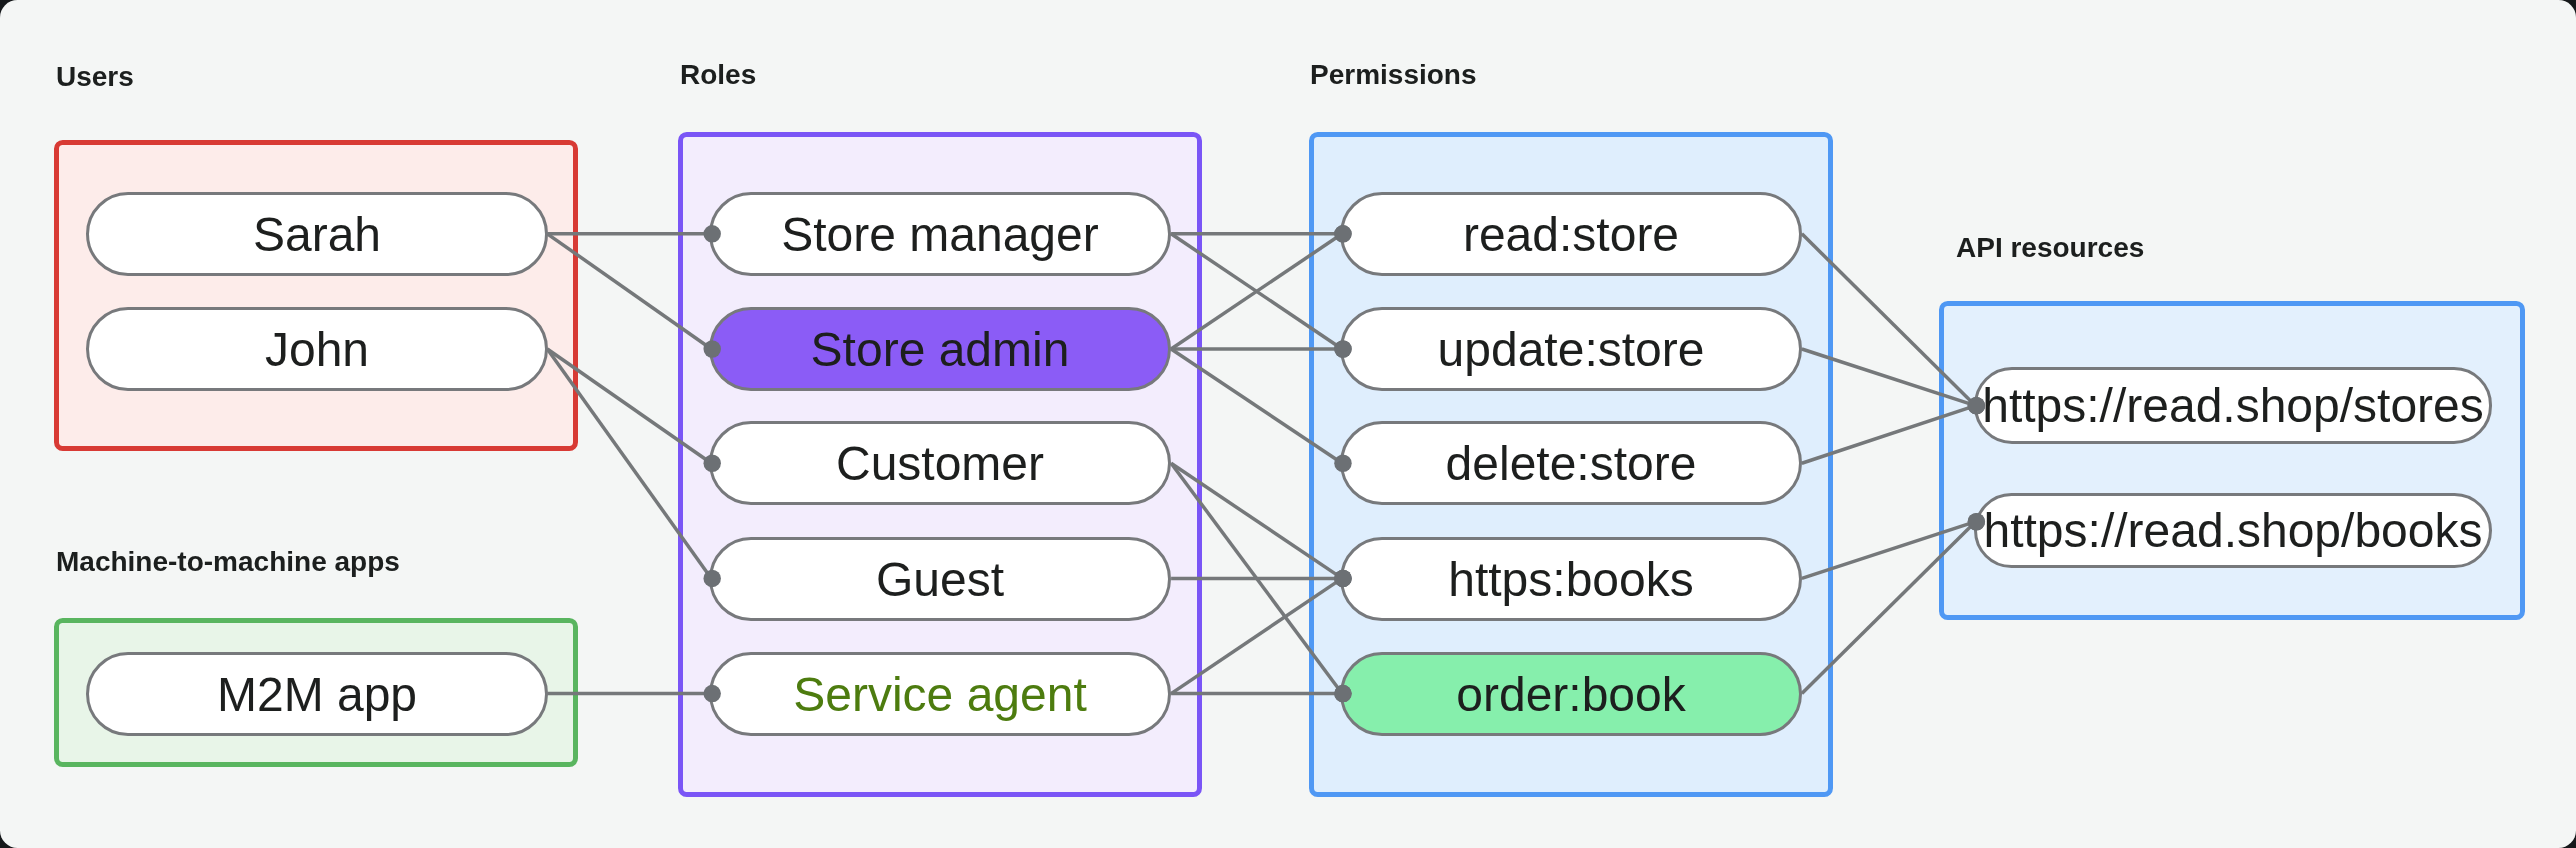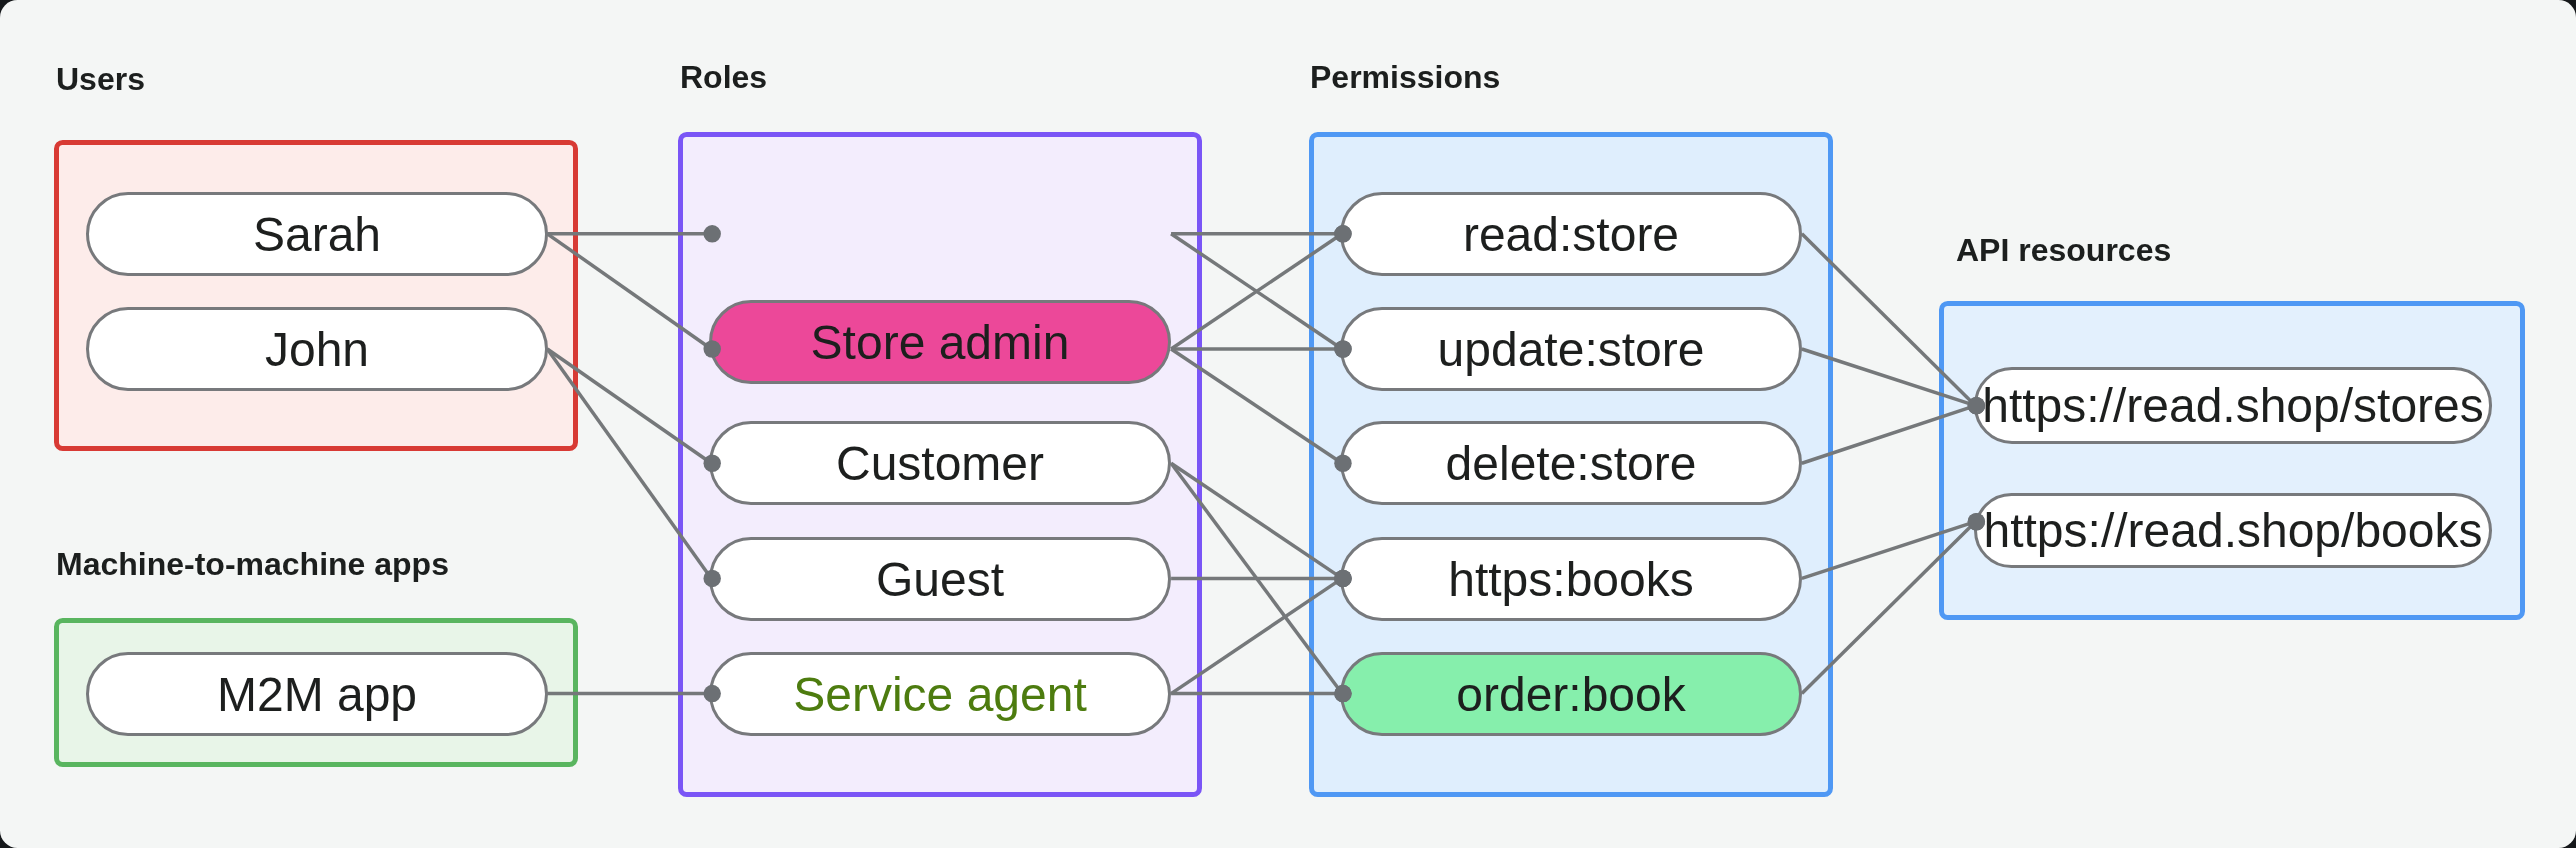--- a/index.html
+++ b/index.html
@@ -5,21 +5,21 @@
   html,body{margin:0;padding:0;background:#15181a;}
   body{font-family:"Liberation Sans",sans-serif;-webkit-font-smoothing:antialiased;}
   .stage{
     position:relative;width:2576px;height:848px;border-radius:17.5px;
     overflow:hidden;margin:0 auto;
   }
   .layer{position:absolute;left:0;top:0;width:2576px;height:848px;pointer-events:none;}
   #wires-layer{z-index:5;}
   #dots-layer{z-index:15;}
   .box{position:absolute;border-radius:8.7px;border:5.2px solid transparent;box-sizing:border-box;z-index:1;}
-  .group-title{position:absolute;z-index:3;font-size:32px;font-weight:700;line-height:1.15;white-space:nowrap;}
+  .group-title{position:absolute;z-index:3;font-size:28px;font-weight:700;line-height:1.15;white-space:nowrap;}
   #pills{position:absolute;left:0;top:0;width:2576px;height:848px;z-index:10;}
   .pill{
     position:absolute;box-sizing:border-box;background:#ffffff;
     border:3.1px solid #77797c;display:flex;align-items:center;justify-content:center;
     font-size:48px;white-space:nowrap;z-index:10;
   }
 </style>
 </head>
 <body style="background: rgb(21, 24, 26);">
 
@@ -56,21 +56,22 @@
   <div class="group-title" id="title-users" style="left: 56px; top: 61px; color: rgb(28, 31, 30);">Users</div>
   <div class="group-title" id="title-m2m" style="left: 56px; top: 546px; color: rgb(28, 31, 30);">Machine-to-machine apps</div>
   <div class="group-title" id="title-roles" style="left: 680px; top: 59px; color: rgb(28, 31, 30);">Roles</div>
   <div class="group-title" id="title-permissions" style="left: 1310px; top: 59px; color: rgb(28, 31, 30);">Permissions</div>
   <div class="group-title" id="title-api" style="left: 1956px; top: 232px; color: rgb(28, 31, 30);">API resources</div>
 
   <div id="pills">
       <div class="pill" style="left: 86px; top: 192px; width: 462px; height: 84px; border-radius: 42px; color: rgb(29, 31, 30); border-color: rgb(119, 121, 124); background: rgb(255, 255, 255);">Sarah</div>
       <div class="pill" style="left: 86px; top: 307px; width: 462px; height: 84px; border-radius: 42px; color: rgb(29, 31, 30); border-color: rgb(119, 121, 124); background: rgb(255, 255, 255);">John</div>
       <div class="pill" style="left: 86px; top: 652px; width: 462px; height: 84px; border-radius: 42px; color: rgb(29, 31, 30); border-color: rgb(119, 121, 124); background: rgb(255, 255, 255);">M2M app</div>
-      <div class="pill" style="left: 709px; top: 300px; width: 462px; height: 84px; border-radius: 42px; color: rgb(29, 31, 30); border-color: rgb(119, 121, 124); background: #ec4899;">Store admin</div>
+      <div class="pill" style="left: 709px; top: 192px; width: 462px; height: 84px; border-radius: 42px; color: rgb(29, 31, 30); border-color: rgb(119, 121, 124); background: rgb(255, 255, 255);">Store manager</div>
+      <div class="pill" style="left: 709px; top: 307px; width: 462px; height: 84px; border-radius: 42px; color: rgb(29, 31, 30); border-color: rgb(119, 121, 124); background: #8b5cf6;">Store admin</div>
       <div class="pill" style="left: 709px; top: 421px; width: 462px; height: 84px; border-radius: 42px; color: rgb(29, 31, 30); border-color: rgb(119, 121, 124); background: rgb(255, 255, 255);">Customer</div>
       <div class="pill" style="left: 709px; top: 537px; width: 462px; height: 84px; border-radius: 42px; color: rgb(29, 31, 30); border-color: rgb(119, 121, 124); background: rgb(255, 255, 255);">Guest</div>
       <div class="pill" style="left: 709px; top: 652px; width: 462px; height: 84px; border-radius: 42px; color: #4d7c0f; border-color: rgb(119, 121, 124); background: rgb(255, 255, 255);">Service agent</div>
       <div class="pill" style="left: 1340px; top: 192px; width: 462px; height: 84px; border-radius: 42px; color: rgb(29, 31, 30); border-color: rgb(119, 121, 124); background: rgb(255, 255, 255);">read:store</div>
       <div class="pill" style="left: 1340px; top: 307px; width: 462px; height: 84px; border-radius: 42px; color: rgb(29, 31, 30); border-color: rgb(119, 121, 124); background: rgb(255, 255, 255);">update:store</div>
       <div class="pill" style="left: 1340px; top: 421px; width: 462px; height: 84px; border-radius: 42px; color: rgb(29, 31, 30); border-color: rgb(119, 121, 124); background: rgb(255, 255, 255);">delete:store</div>
       <div class="pill" style="left: 1340px; top: 537px; width: 462px; height: 84px; border-radius: 42px; color: rgb(29, 31, 30); border-color: rgb(119, 121, 124); background: rgb(255, 255, 255);">https:books</div>
       <div class="pill" style="left: 1340px; top: 652px; width: 462px; height: 84px; border-radius: 42px; color: rgb(29, 31, 30); border-color: rgb(119, 121, 124); background: #86efac;">order:book</div>
       <div class="pill" style="left: 1974px; top: 367px; width: 518px; height: 77px; border-radius: 38px; color: rgb(29, 31, 30); border-color: rgb(119, 121, 124); background: rgb(255, 255, 255);">https://read.shop/stores</div>
       <div class="pill" style="left: 1974px; top: 493px; width: 518px; height: 75px; border-radius: 38px; color: rgb(29, 31, 30); border-color: rgb(119, 121, 124); background: rgb(255, 255, 255);">https://read.shop/books</div>

